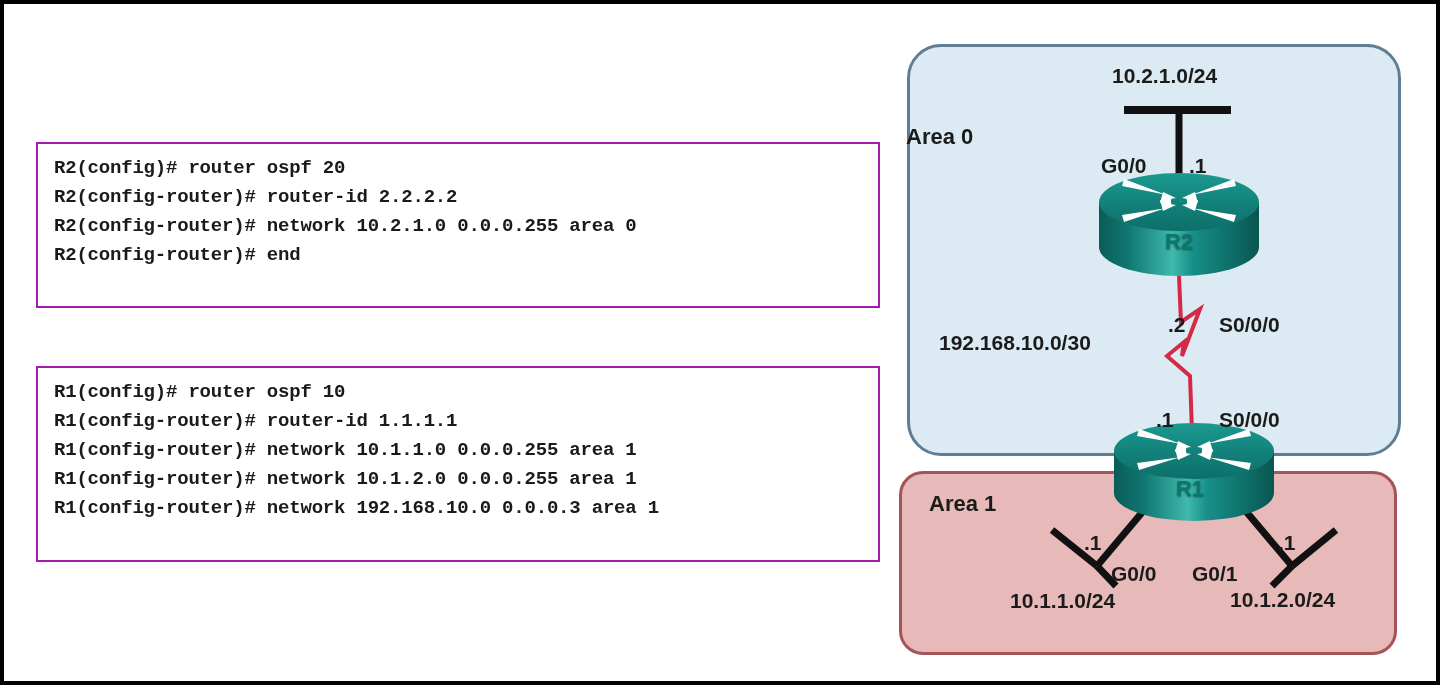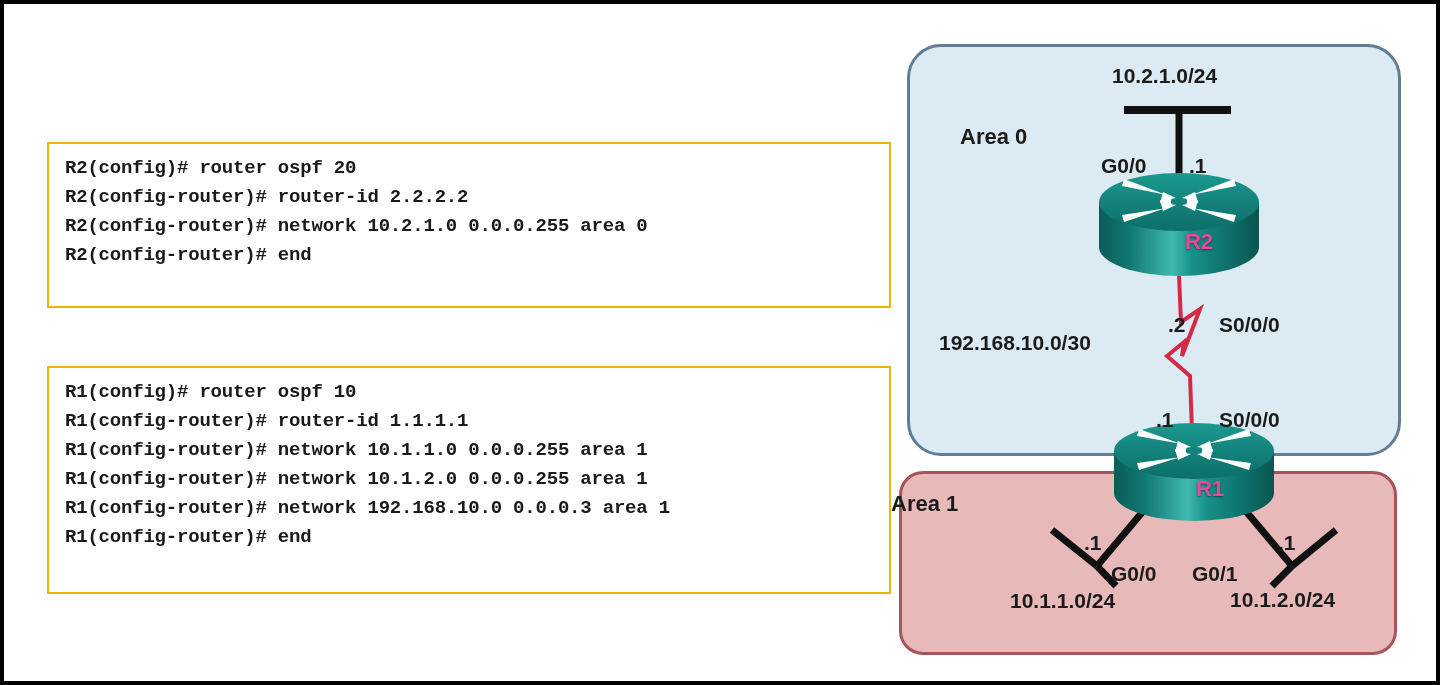--- a/index.html
+++ b/index.html
@@ -18,27 +18,26 @@
     background: #ffffff;
     border: 4px solid #000000;
     box-sizing: border-box;
     overflow: hidden;
   }
 
   
   .cli-box {
     position: absolute;
     background: #ffffff;
-    border: 2px solid #eab308;
+    border: 2px solid #a21caf;
     box-sizing: border-box;
     padding: 10px 14px 12px 16px;
-    margin-left: 11px;
   }
   #cli-box-r2 { left: 32px; top: 138px; width: 844px; height: 166px; }
-  #cli-box-r1 { left: 32px; top: 362px; width: 844px; height: 228px; }
+  #cli-box-r1 { left: 32px; top: 362px; width: 844px; height: 196px; }
 
   .cli-line {
     font-family: "Liberation Mono", "DejaVu Sans Mono", monospace;
     font-size: 19px;
     font-weight: 700;
     line-height: 29px;
     color: #1a1a1a;
     white-space: pre;
     letter-spacing: -0.2px;
   }
@@ -61,22 +60,22 @@
     border-radius: 24px;
   }
 
   .area-label {
     position: absolute;
     font-size: 22px;
     font-weight: 700;
     color: #1b1b1b;
     white-space: nowrap;
   }
-  #area0-label { left: 956px; top: 120px; }
-  #area1-label { left: 887px; top: 487px; text-align: center; }
+  #area0-label { left: 902px; top: 120px; }
+  #area1-label { left: 925px; top: 487px; text-align: center; }
 
   
   .net-label {
     position: absolute;
     font-size: 21px;
     font-weight: 700;
     color: #1b1b1b;
     white-space: nowrap;
   }
   .if-label {
@@ -109,25 +108,24 @@
     left: 0; top: 0;
     width: 1440px; height: 685px;
     pointer-events: none;
   }
 
   
   .router-name {
     position: absolute;
     font-size: 22px;
     font-weight: 700;
-    color: #ec4899;
+    color: #0f766e;
     text-align: center;
     white-space: nowrap;
     text-shadow: 0 1px 2px rgba(0,0,0,0.45);
-    padding-left: 20px;
   }
   #router-r2-name { left: 1095px; top: 225px; width: 160px; }
   #router-r1-name { left: 1110px; top: 472px; width: 152px; }
 </style>
 </head>
 <body>
 
 <div id="canvas">
 
   <div class="cli-box" id="cli-box-r2">
@@ -136,21 +134,20 @@
     <div class="cli-line">R2(config-router)# network 10.2.1.0 0.0.0.255 area 0</div>
     <div class="cli-line">R2(config-router)# end</div>
   </div>
 
   <div class="cli-box" id="cli-box-r1">
     <div class="cli-line">R1(config)# router ospf 10</div>
     <div class="cli-line">R1(config-router)# router-id 1.1.1.1</div>
     <div class="cli-line">R1(config-router)# network 10.1.1.0 0.0.0.255 area 1</div>
     <div class="cli-line">R1(config-router)# network 10.1.2.0 0.0.0.255 area 1</div>
     <div class="cli-line">R1(config-router)# network 192.168.10.0 0.0.0.3 area 1</div>
-    <div class="cli-line">R1(config-router)# end</div>
   </div>
 
   <div class="area-box" id="area0-box"></div>
   <div class="area-box" id="area1-box"></div>
 
   <div class="area-label" id="area0-label">Area 0</div>
   <div class="area-label" id="area1-label">Area 1</div>
 
   <svg id="topology-svg" viewBox="0 0 1440 685">
     <defs>

